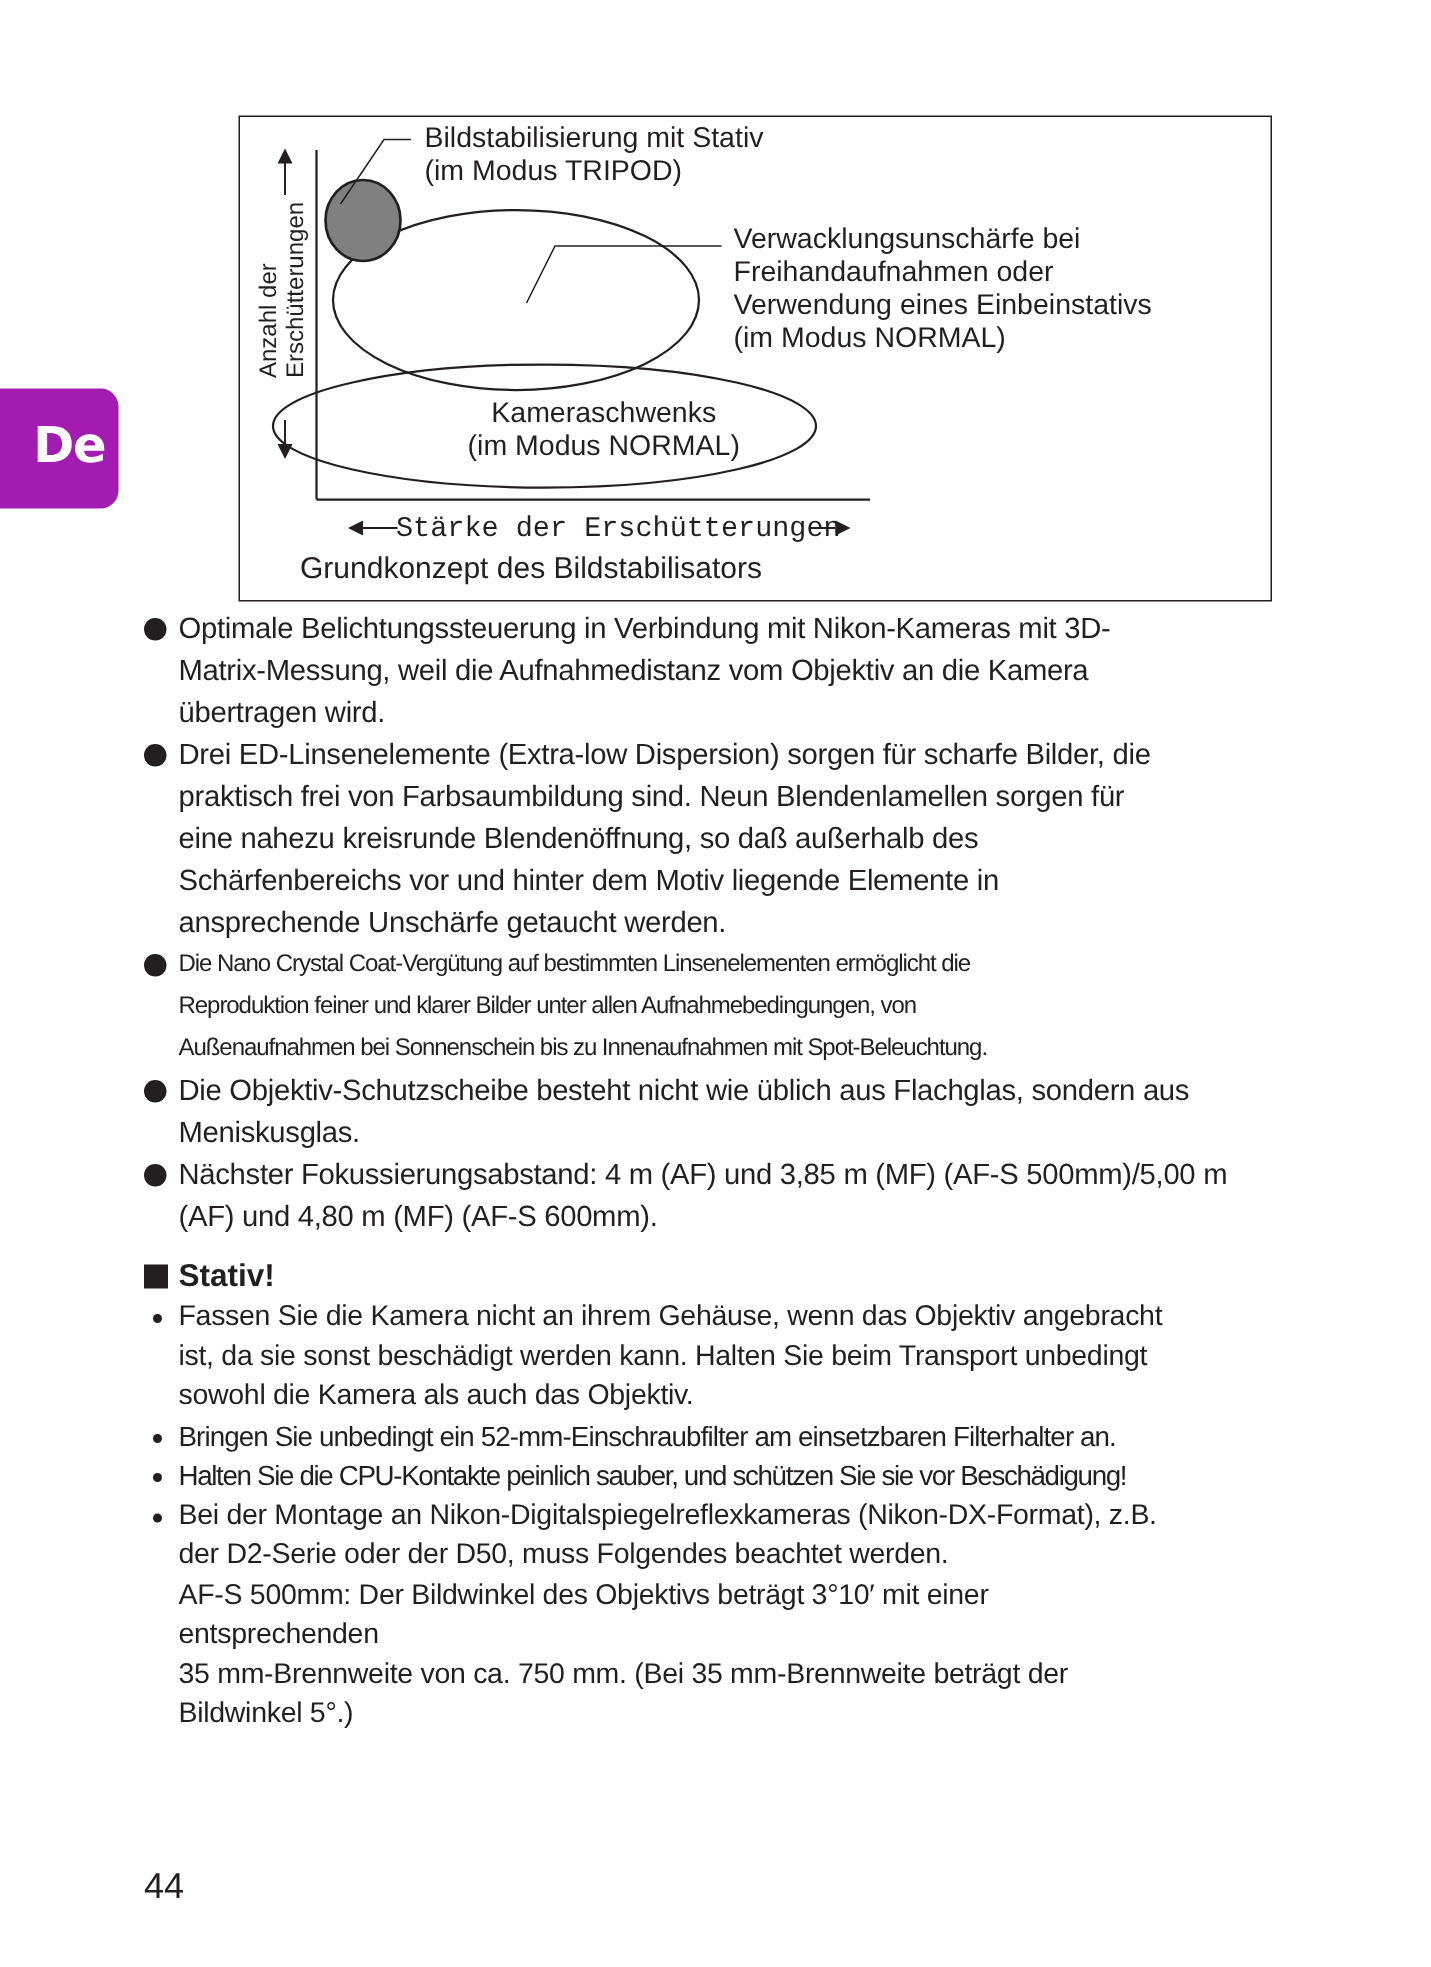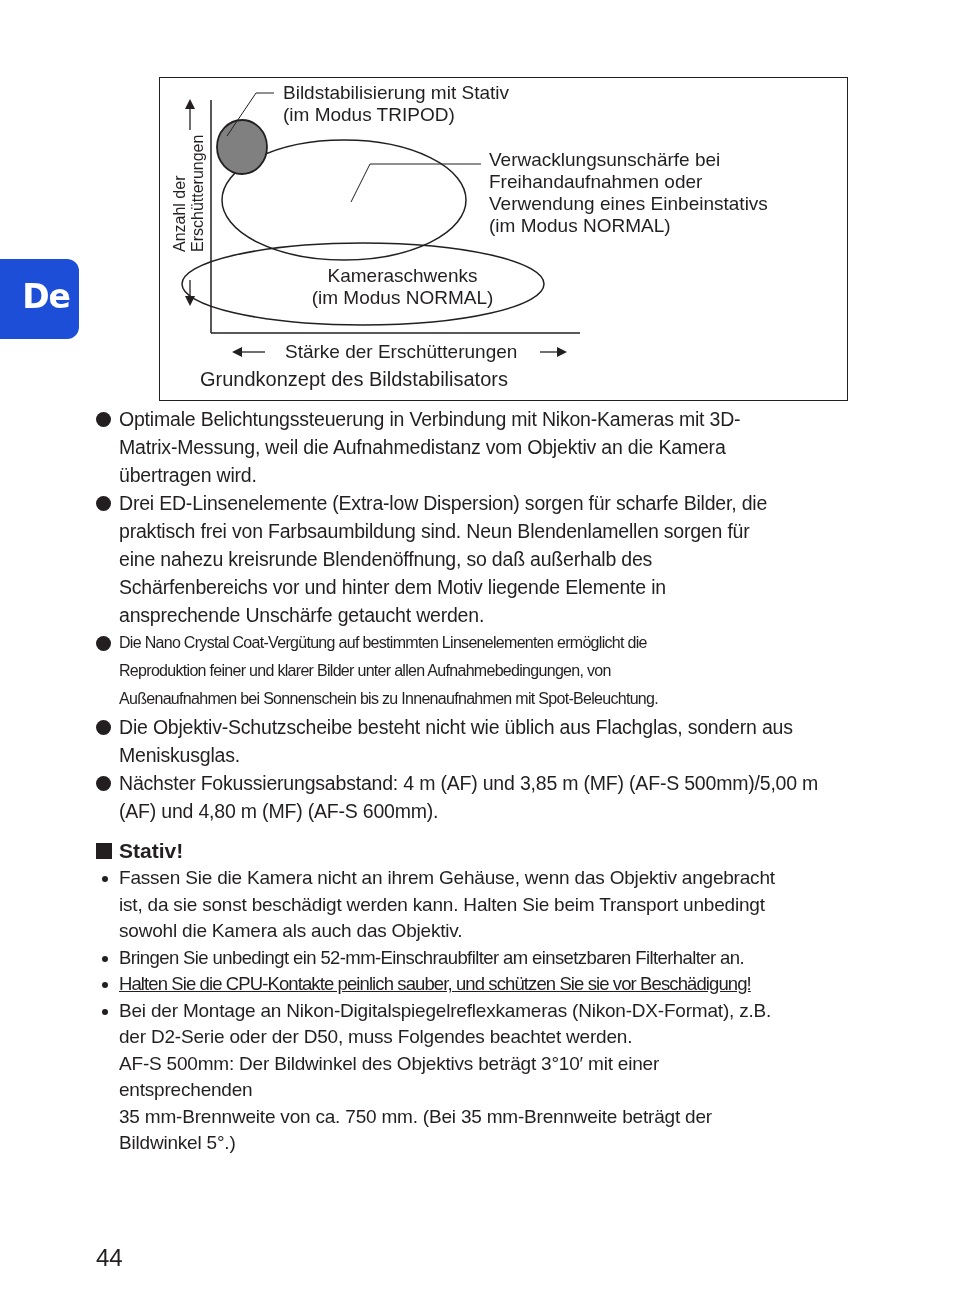--- a/index.html
+++ b/index.html
@@ -1,38 +1,38 @@
 <!DOCTYPE html>
 <html><head>
 <meta charset="utf-8">
 <style>
   html, body { margin:0; padding:0; background:#fff; }
   body { width:954px; height:1311px; position:relative; overflow:hidden;
          font-family:"Liberation Sans", sans-serif; color:#231f20; }
-  .tab { position:absolute; left:0; top:259px; width:79px; height:80px; background:#1d4ed8;
+  .tab { position:absolute; left:0; top:259px; width:79px; height:80px; background:#a21caf;
          border-radius:0 12px 12px 0; }
   .tab span { position:absolute; right:9px; top:18px; font-size:33px; font-weight:bold; color:#fff;
               font-family:"DejaVu Sans", sans-serif; letter-spacing:-1px; }
   .figure { position:absolute; left:159px; top:77px; width:658px; height:322px; border:1.3px solid #231f20;padding-left:29px; }
   .figure svg { position:absolute; left:0; top:0; }
   .lbl { position:absolute; font-size:19px; line-height:22px; white-space:nowrap; color:#231f20;
          font-family:"Liberation Sans", sans-serif; transform-origin:left top; }
   .ylbl { position:absolute; font-size:16px; line-height:18px; white-space:nowrap; transform:rotate(-90deg);
           transform-origin:left top; color:#231f20; }
   .caption { position:absolute; left:40px; top:290px; font-size:20px; white-space:nowrap; }
   .content { position:absolute; left:96px; top:405px; width:780px; }
   .bullet-item { position:relative; padding-left:23px; font-size:19.5px; line-height:28px; letter-spacing:-0.2px; }
   .bullet-item .dot { position:absolute; left:0; top:7px; width:15px; height:15px; border-radius:50%; background:#231f20; }
   .condensed { letter-spacing:-0.7px; font-size:16px; }
   .heading { position:relative; margin-top:12px; padding-left:23px; font-size:21px; font-weight:bold; line-height:28px; }
   .heading .sq { position:absolute; left:0; top:6px; width:16px; height:16px; background:#231f20; }
   .small-item { position:relative; padding-left:23px; font-size:19px; line-height:26.5px; letter-spacing:-0.2px; }
   .small-item .sdot { position:absolute; left:6px; top:11px; width:6px; height:6px; border-radius:50%; background:#231f20; }
   .tight { letter-spacing:-0.6px; font-size:18.5px; }
-  .tighter { letter-spacing:-0.9px; font-size:18.5px;text-decoration:underline; }
+  .tighter { letter-spacing:-0.9px; font-size:18.5px; }
   .pagenum { position:absolute; left:96px; top:1244px; font-size:24px; }
   .line { display:block; }
 </style>
 </head>
 <body>
 
 <div class="tab">
   <span>De</span>
 </div>
 
@@ -81,21 +81,21 @@
   </div>
   <div class="lbl" style="left:140px; top:187px; text-align:center; width:205px;">
     <span class="line">Kameraschwenks</span>
     <span class="line">(im Modus NORMAL)</span>
   </div>
 
   <div class="ylbl" style="left:11px; top:174px;">
     <span class="line">Anzahl der</span>
     <span class="line">Erschütterungen</span>
   </div>
-  <div class="lbl" style="left:125px; top:263px;">Stärke der Erschütterungen</div>
+  <div class="lbl" style="left:104px; top:263px;font-family:Liberation Mono, monospace;">Stärke der Erschütterungen</div>
   <div class="caption">Grundkonzept des Bildstabilisators</div>
 </div>
 
 <div class="content">
   <div class="bullet-item">
     <span class="dot"></span>
     <span class="line">Optimale Belichtungssteuerung in Verbindung mit Nikon-Kameras mit 3D-</span>
     <span class="line">Matrix-Messung, weil die Aufnahmedistanz vom Objektiv an die Kamera</span>
     <span class="line">übertragen wird.</span>
   </div>

